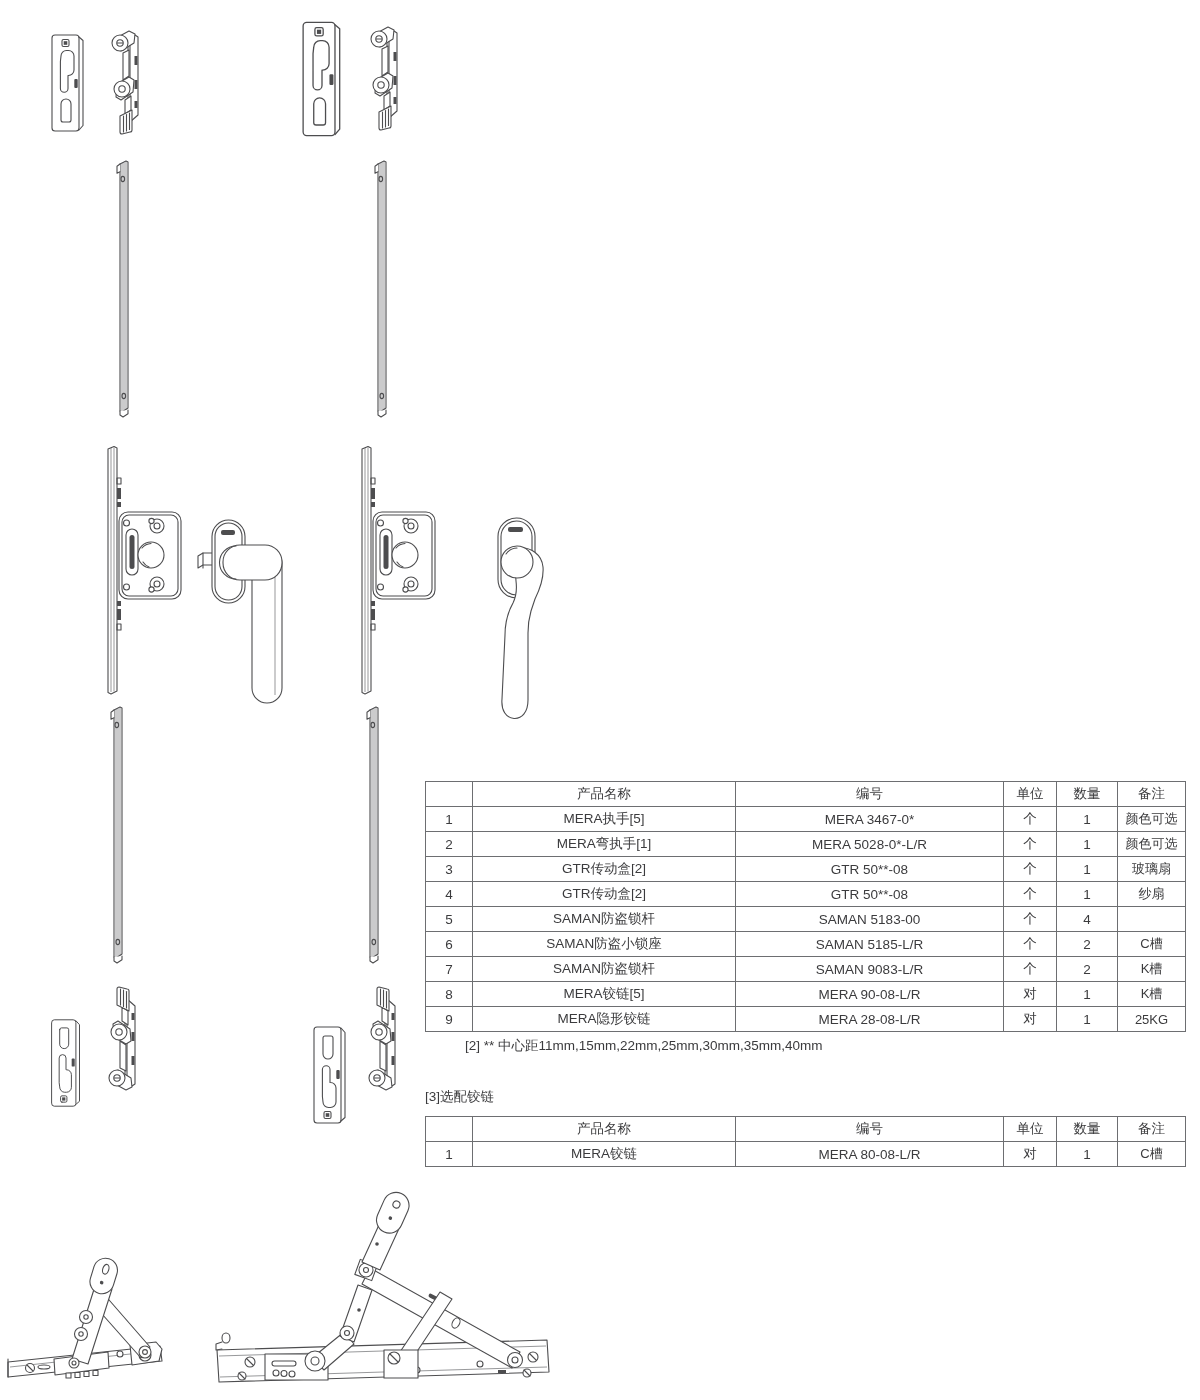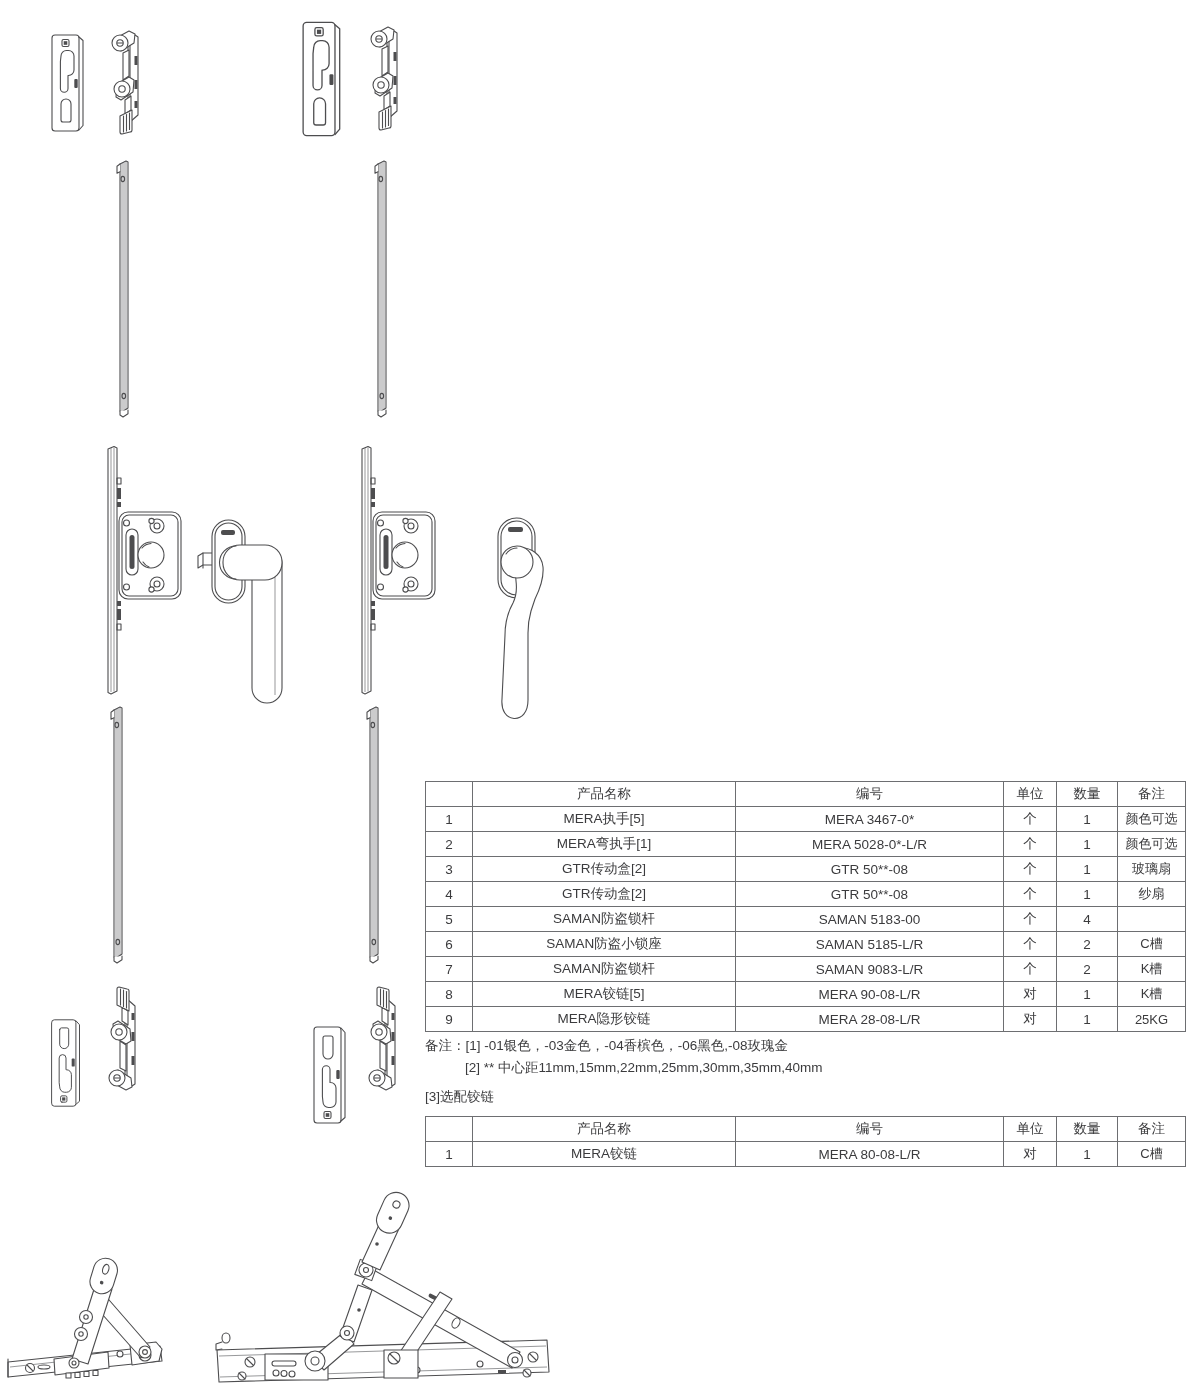--- a/index.html
+++ b/index.html
@@ -351,21 +351,20 @@
         <td class="c-name">MERA隐形铰链</td>
         <td class="c-code">MERA 28-08-L/R</td>
         <td class="c-unit">对</td>
         <td class="c-qty">1</td>
         <td class="c-remark">25KG</td>
       </tr>
     </tbody>
   </table>
 
   <div class="notes">
-    <div><span>备注：</span><span>[1] -01银色，-03金色，-04香槟色，-06黑色,-08玫瑰金</span></div>
     <div class="row2"><span>[2] ** 中心距11mm,15mm,22mm,25mm,30mm,35mm,40mm</span></div>
   </div>
 
   <div class="sec-label">[3]选配铰链</div>
 
   <table class="parts t2">
     <colgroup>
       <col style="width:47px">
         <col style="width:263px">
         <col style="width:268px">

